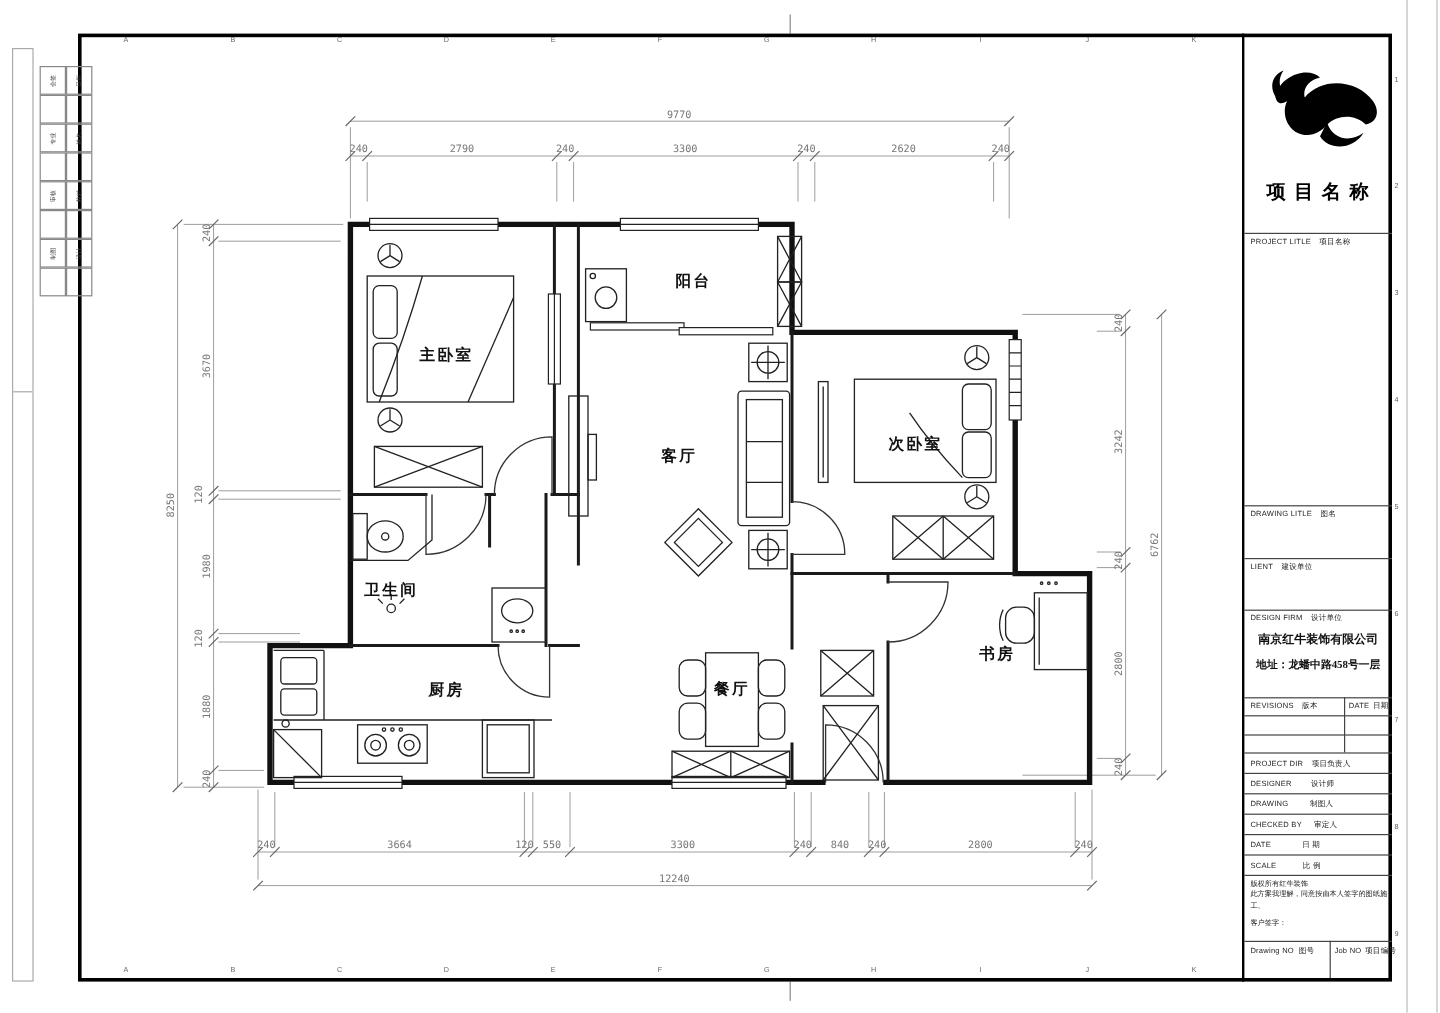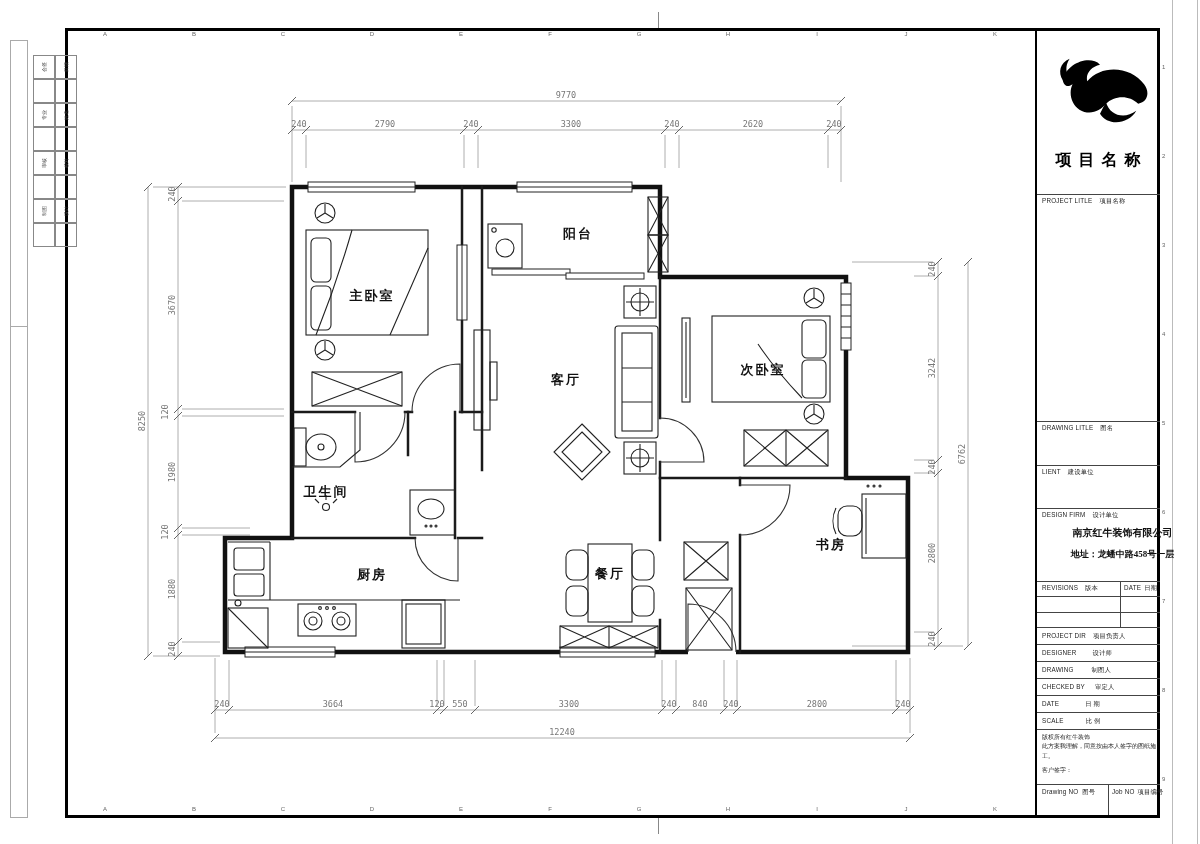--- a/index.html
+++ b/index.html
@@ -20,21 +20,21 @@
   .sigcell{flex:1;border:0.7px solid #888;box-sizing:border-box;display:flex;
     align-items:center;justify-content:center;overflow:hidden;}
   .sigcell span{font-size:5px;color:#444;transform:rotate(-90deg);white-space:nowrap;
     font-family:"Liberation Sans",sans-serif;}
   
   #titleblock{left:1035px;top:28px;width:125px;height:790px;border-left:2.5px solid #000;box-sizing:border-box;}
   .tb-line{position:absolute;left:0;width:100%;height:1px;background:#444;}
   .tb-label{position:absolute;left:5px;font-size:6.3px;color:#222;white-space:nowrap;letter-spacing:0.2px;}
   .tb-label .zh{margin-left:7px;}
   .tb-center{position:absolute;width:100%;text-align:center;color:#111;
-    font-family:"Liberation Serif",serif;font-weight:bold;padding-left:24px;}
+    font-family:"Liberation Serif",serif;font-weight:bold;}
   .tb-note{position:absolute;left:5px;font-size:6px;color:#222;width:115px;line-height:1.55;}
   .tb-vdiv{position:absolute;width:1px;background:#444;}
   #brand-text{position:absolute;top:122px;width:100%;text-align:center;font-size:16px;
     letter-spacing:7px;font-family:"Liberation Serif",serif;font-weight:bold;color:#000;padding-left:6px;box-sizing:border-box;}
   svg text{font-family:"DejaVu Sans Mono",monospace;}
   text.dim{font-size:8.5px;fill:#777;}
   text.dimov{font-size:8.5px;fill:#777;}
   text.room{font-size:13px;fill:#111;font-family:"Liberation Serif",serif;font-weight:600;letter-spacing:2px;}
 </style>
 </head>

